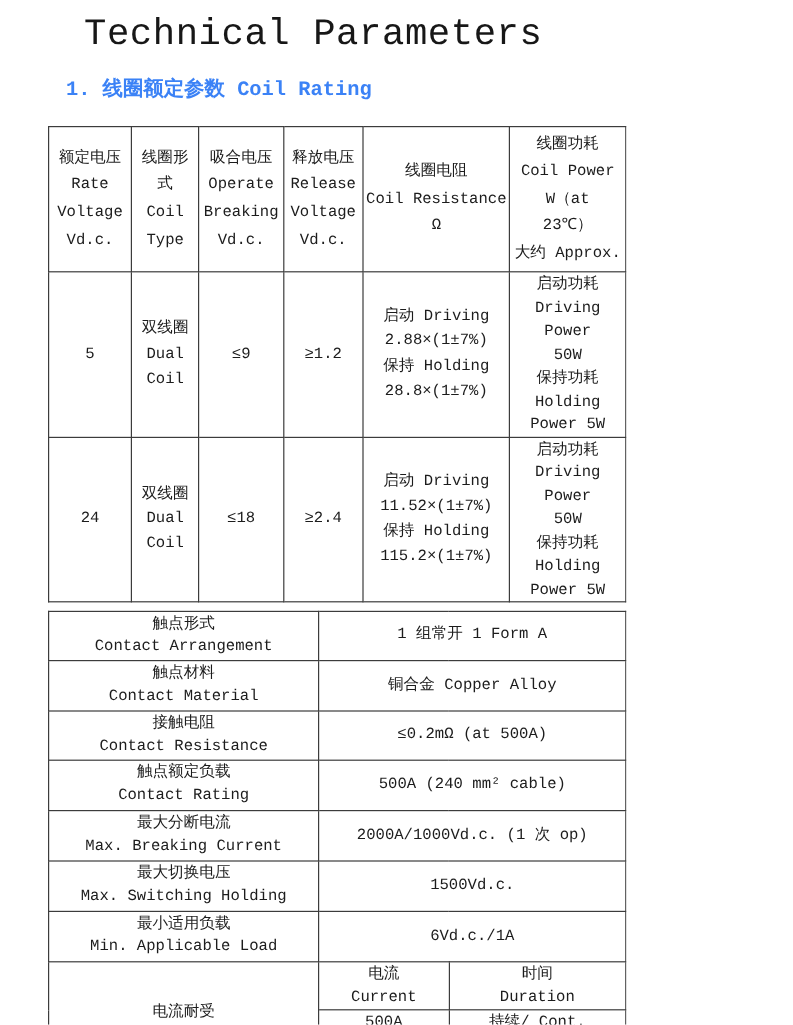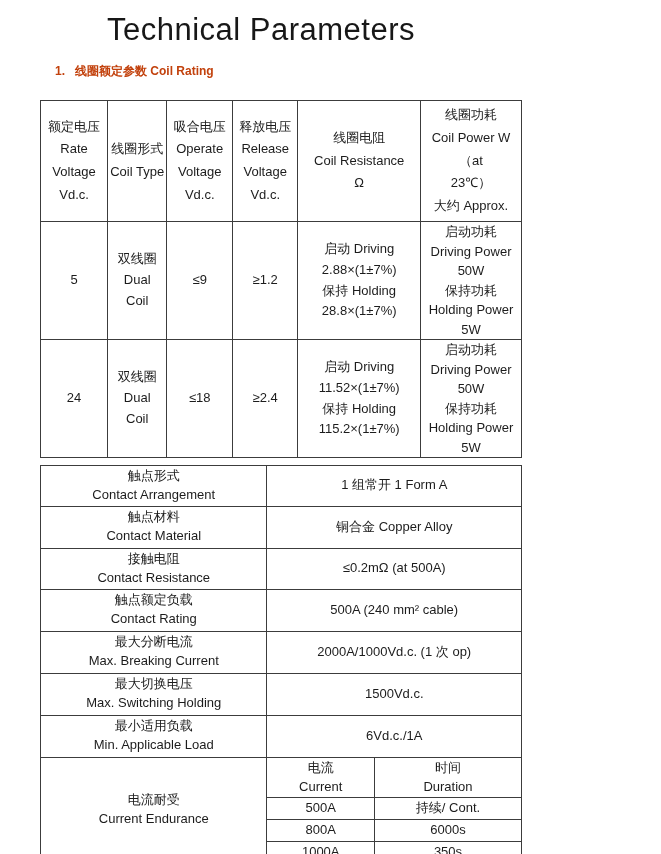--- a/index.html
+++ b/index.html
@@ -3,36 +3,36 @@
 <meta charset="utf-8">
 <style>
   * { margin: 0; padding: 0; box-sizing: border-box; }
   html, body { background: #ffffff; }
   .page {
     position: relative;
     width: 522px;
     height: 854px;
     background: #ffffff;
     color: #1c1c1c;
-    font-family: Liberation Sans, sans-serif;
+    font-family: Liberation Mono, monospace;
     overflow: hidden;
   }
   .doc-title {
     margin-top: 12px;
     text-align: center;
     font-size: 31px;
     font-weight: 400;
     letter-spacing: 0.5px;
     color: #171717;
   }
   .section-heading {
     margin: 15px 0 0 55px;
-    font-size: 12px;
+    font-size: 17px;
     font-weight: 700;
-    color: #c2410c;
+    color: #3b82f6;
   }
   .section-heading .sec-num { margin-right: 10px; }
   table {
     border-collapse: collapse;
     table-layout: fixed;
     margin-left: 40px;
     font-size: 13px;
     color: #1c1c1c;
   }
   td, th {
@@ -75,21 +75,21 @@
     <thead>
       <tr style="height:121px">
         <th>额定电压
 Rate
 Voltage
 Vd.c.</th>
         <th>线圈形式
 Coil Type</th>
         <th>吸合电压
 Operate
-Voltage
+Breaking
 Vd.c.</th>
         <th>释放电压
 Release
 Voltage
 Vd.c.</th>
         <th>线圈电阻
 Coil Resistance
 Ω</th>
         <th>线圈功耗
 Coil Power W（at

